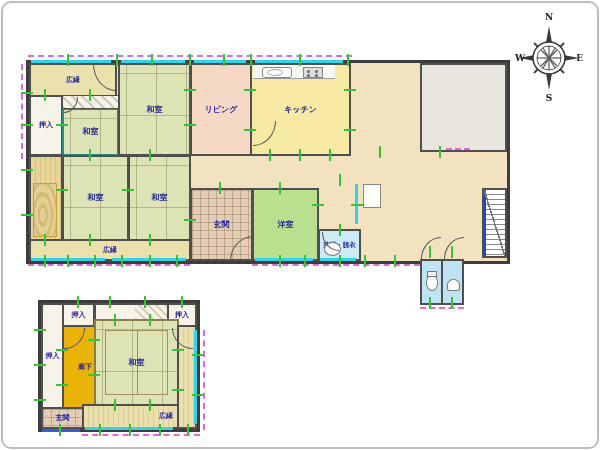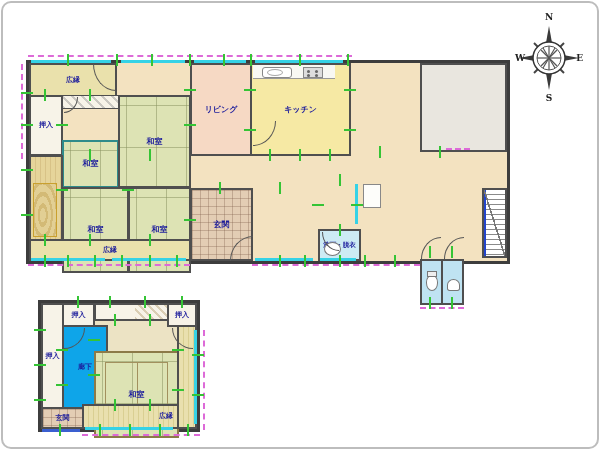--- a/index.html
+++ b/index.html
@@ -8,21 +8,21 @@
   .frame{position:absolute;inset:1px;border:2px solid #bdbdbd;border-radius:10px;pointer-events:none;z-index:60;}
   .bldg{position:absolute;border:3px solid #3d3d3d;box-sizing:border-box;background:#f3e2c0;}
   .room{position:absolute;border:2px solid #4f4f4f;box-sizing:border-box;display:flex;
         align-items:center;justify-content:center;}
   .rlabel{font-size:8px;font-weight:bold;color:#1c1c9c;white-space:nowrap;line-height:1;}
   .rlabel.sm{font-size:7px;}
   .rlabel.xs{font-size:6.5px;}
   .tatami{background-color:#dde3b4;
     background-image:linear-gradient(to right, rgba(140,150,100,.55) 1px, transparent 1px),
                      linear-gradient(to bottom, rgba(140,150,100,.55) 1px, transparent 1px);
-    background-size:30px 42px;background-position:6px 8px;margin-top:32px;}
+    background-size:30px 42px;background-position:6px 8px;}
   .closet{background:#f7f3e8;}
   .tile{background-color:#e3cdb4;
     background-image:linear-gradient(to right, rgba(130,100,80,.35) 1px, transparent 1px),
                      linear-gradient(to bottom, rgba(130,100,80,.35) 1px, transparent 1px);
     background-size:8px 8px;}
   .bathtile{background-color:#a9cbe2;
     background-image:linear-gradient(to right, rgba(70,100,150,.4) 1px, transparent 1px),
                      linear-gradient(to bottom, rgba(70,100,150,.4) 1px, transparent 1px);
     background-size:6px 6px;}
   .plank{background:repeating-linear-gradient(90deg,#e9e0ae 0 4px,#d9cf92 4px 5px);}
@@ -124,20 +124,23 @@
     </div>
 
     <div class="room verandaplain" style="left:0;top:176px;width:162px;height:22px;">
       <span class="rlabel sm">広縁</span>
     </div>
 
     <div class="room tile" style="left:161px;top:125px;width:63px;height:73px;">
       <span class="rlabel">玄関</span>
     </div>
 
+    <div class="room" style="left:223px;top:125px;width:67px;height:73px;background:#b9e08e;">
+      <span class="rlabel">洋室</span>
+    </div>
 
 
     <div class="room" style="left:289px;top:166px;width:43px;height:32px;background:#cdebf4;">
       <div class="basin"></div>
       <span class="rlabel xs">洗面・脱衣</span>
     </div>
 
     <div class="heater" style="left:334px;top:121px;width:18px;height:24px;"></div>
 
     <div class="stairs" style="left:453px;top:125px;width:25px;height:70px;"></div>
@@ -153,21 +156,21 @@
   <div class="bldg" style="left:38px;top:300px;width:162px;height:132px;background:#ece3c4;">
 
     <div class="room closet" style="left:0;top:0;width:23px;height:106px;">
       <span class="rlabel sm">押入</span>
     </div>
 
     <div class="room closet" style="left:21px;top:0;width:33px;height:24px;">
       <span class="rlabel sm">押入</span>
     </div>
 
-    <div class="room" style="left:21px;top:22px;width:46px;height:84px;background:#0ea5e9;">
+    <div class="room" style="left:21px;top:22px;width:46px;height:84px;background:#eab308;">
       <span class="rlabel sm">廊下</span>
     </div>
 
     <div class="room closet" style="left:53px;top:0;width:75px;height:18px;">
       <div class="hatchR"></div>
     </div>
 
     <div class="room closet" style="left:126px;top:0;width:30px;height:24px;">
       <span class="rlabel sm">押入</span>
     </div>

